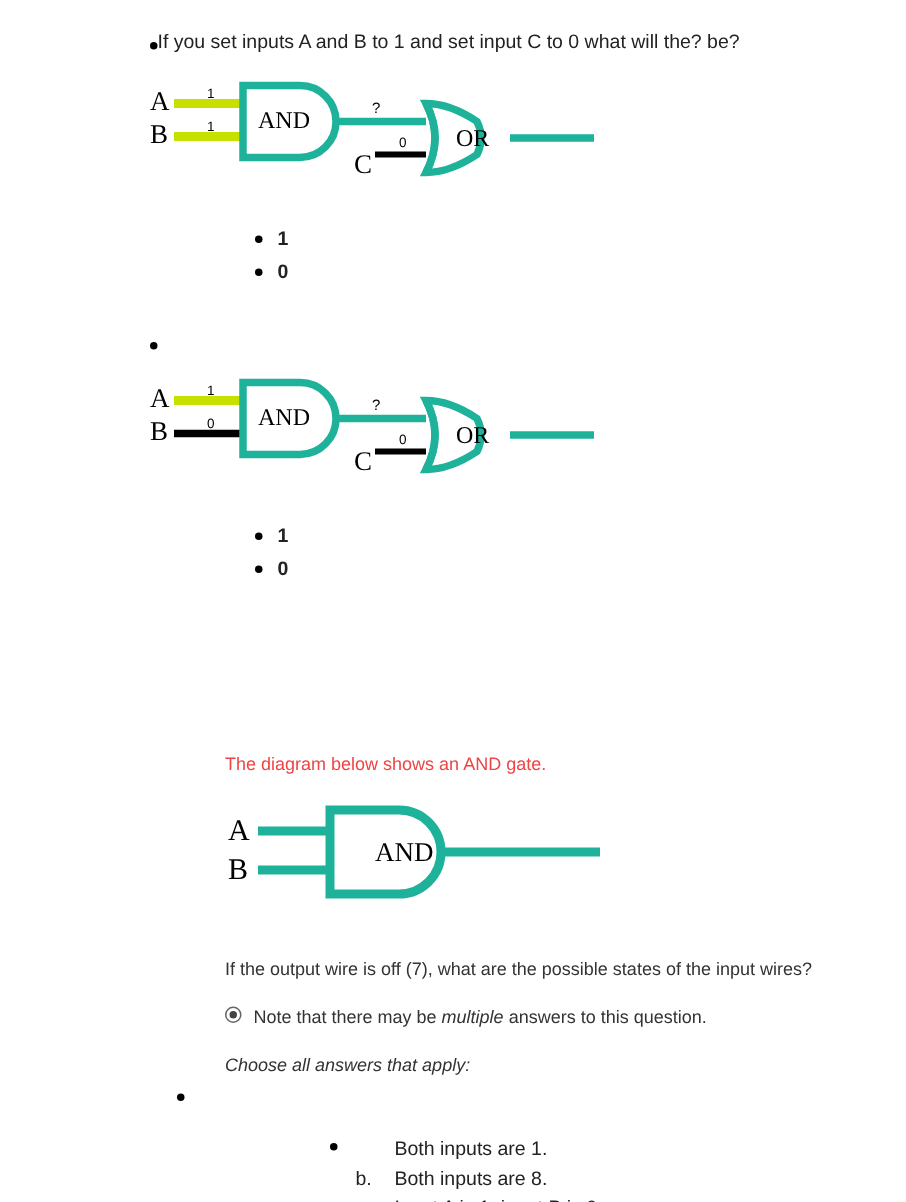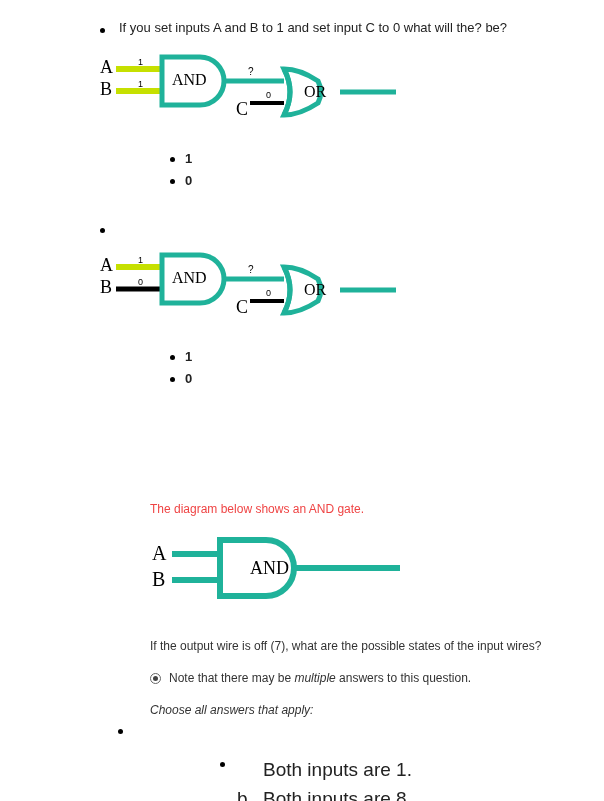--- a/index.html
+++ b/index.html
@@ -8,21 +8,20 @@
     padding: 20px 20px 20px 100px;
     font-family: "Segoe UI", Arial, sans-serif;
     font-size: 13px;
     color: #222;
     width: 604px;
     background: #fff;
   }
   .bullet-row {
     display: flex;
     align-items: center;
-    gap: 14px;
     margin-bottom: 8px;
   }
   .bullet-dot {
     width: 5px; height: 5px; background: #000; border-radius: 50%;
     margin-top: 6px; flex-shrink: 0;
   }
   .qtext { font-size: 13px; }
   .diagram-wrap { margin-left: 0; margin-bottom: 6px; }
   .options-list {
     margin: 6px 0 30px 70px;
@@ -32,31 +31,31 @@
     display: flex; align-items: center; gap: 10px;
     font-size: 13px; font-weight: 600; line-height: 1.7;
   }
   .options-list .dot {
     width: 5px; height: 5px; background:#000; border-radius:50%;
   }
   .section-gap { height: 70px; }
   .caption { font-size: 12px; color: #ef4444; margin: 12px 0 16px 50px; }
   .gate3-wrap { margin-left: 50px; }
   .q3text { font-size: 12px; margin: 26px 0 18px 50px; color:#333; }
-  .note-row { display:flex; align-items:center; gap:8px; margin-left:50px; font-size:12px; color:#333; }
+  .note-row { display:flex; gap:8px; margin-left:50px; font-size:12px; color:#333; }
   .note-row .radio {
     width:11px; height:11px; border:1px solid #666; border-radius:50%;
     display:inline-flex; align-items:center; justify-content:center;
   }
   .note-row .radio .inner { width:5px; height:5px; background:#444; border-radius:50%; }
   .italic { font-style: italic; }
   .choose { font-size:12px; margin: 18px 0 4px 50px; color:#333;font-style:italic; }
   .lone-dot-row { display:flex; margin:6px 0 22px 18px; }
   .answer-block { margin-left: 120px; }
-  .answer-row { display:flex; gap:12px; font-size:19px; line-height:1.5; align-items:flex-start; }
+  .answer-row { display:flex; gap:12px; font-size:13px; line-height:1.5; align-items:flex-start; }
   .answer-row .bullet { width:5px; height:5px; background:#000; border-radius:50%; margin-top:6px; }
   .answer-row .letter { width:14px; text-align:left; }
 </style>
 </head>
 <body>
 
 <div class="bullet-row">
   <div class="bullet-dot"></div>
   <div class="qtext">If you set inputs A and B to 1 and set input C to 0 what will the? be?</div>
 </div>

